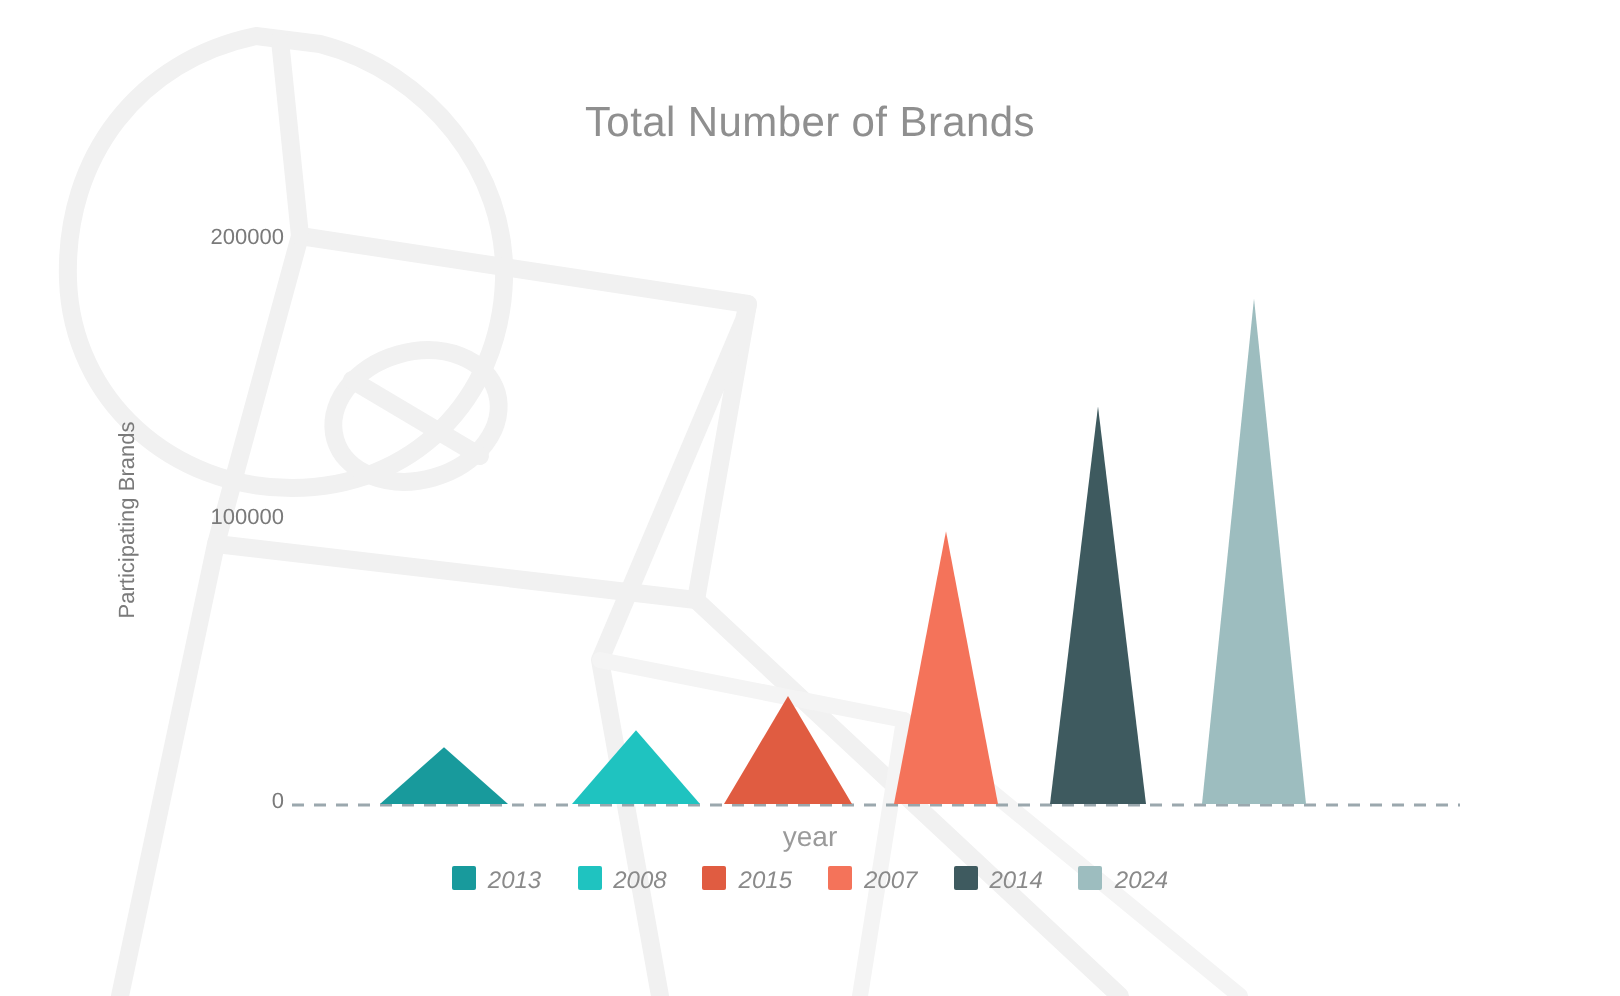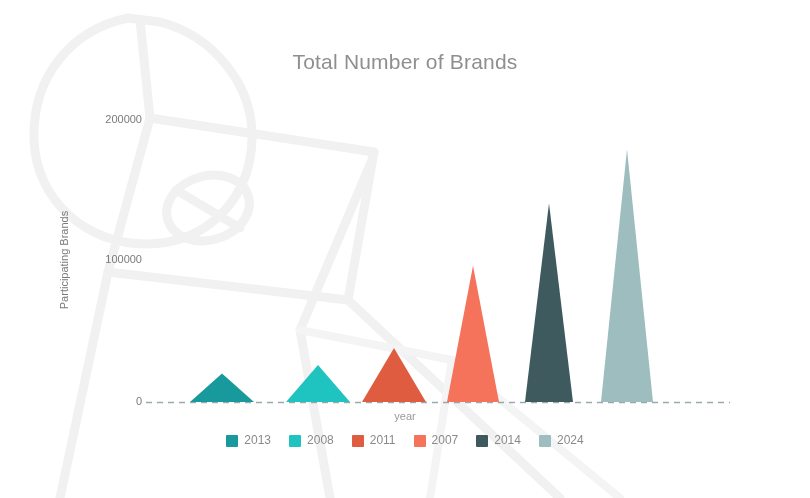--- a/index.html
+++ b/index.html
@@ -74,37 +74,38 @@
     position: absolute;
     left: 0;
     width: 142px;
   }
   .xlabel {
     position: absolute;
     top: 410px;
     left: 0;
     width: 810px;
     text-align: center;
-    font-size: 11px;
+    font-size: 14px;
     color: #9a9a9a;
   }
   .legend {
     position: absolute;
     left: 0;
     top: 433px;
     width: 810px;
     display: flex;
     justify-content: center;
     align-items: center;
     gap: 0px;
   }
   .legend-item {
     display: flex;
-    align-items: flex-end;
+    align-items: flex-start;
     margin: 0 9px;
+    font-style: italic;
   }
   .legend-swatch {
     width: 12px;
     height: 12px;
     border-radius: 1px;
     margin-right: 6px;
   }
   .legend-label {
     font-size: 12px;
     color: #8a8a8a;
@@ -166,21 +167,21 @@
     <div class="legend-item">
       <span class="legend-swatch" style="background:#189a9c"></span>
       <span class="legend-label">2013</span>
     </div>
     <div class="legend-item">
       <span class="legend-swatch" style="background:#1fc3c0"></span>
       <span class="legend-label">2008</span>
     </div>
     <div class="legend-item">
       <span class="legend-swatch" style="background:#e05c41"></span>
-      <span class="legend-label">2011</span>
+      <span class="legend-label">2015</span>
     </div>
     <div class="legend-item">
       <span class="legend-swatch" style="background:#f4735a"></span>
       <span class="legend-label">2007</span>
     </div>
     <div class="legend-item">
       <span class="legend-swatch" style="background:#3e5a5f"></span>
       <span class="legend-label">2014</span>
     </div>
     <div class="legend-item">

